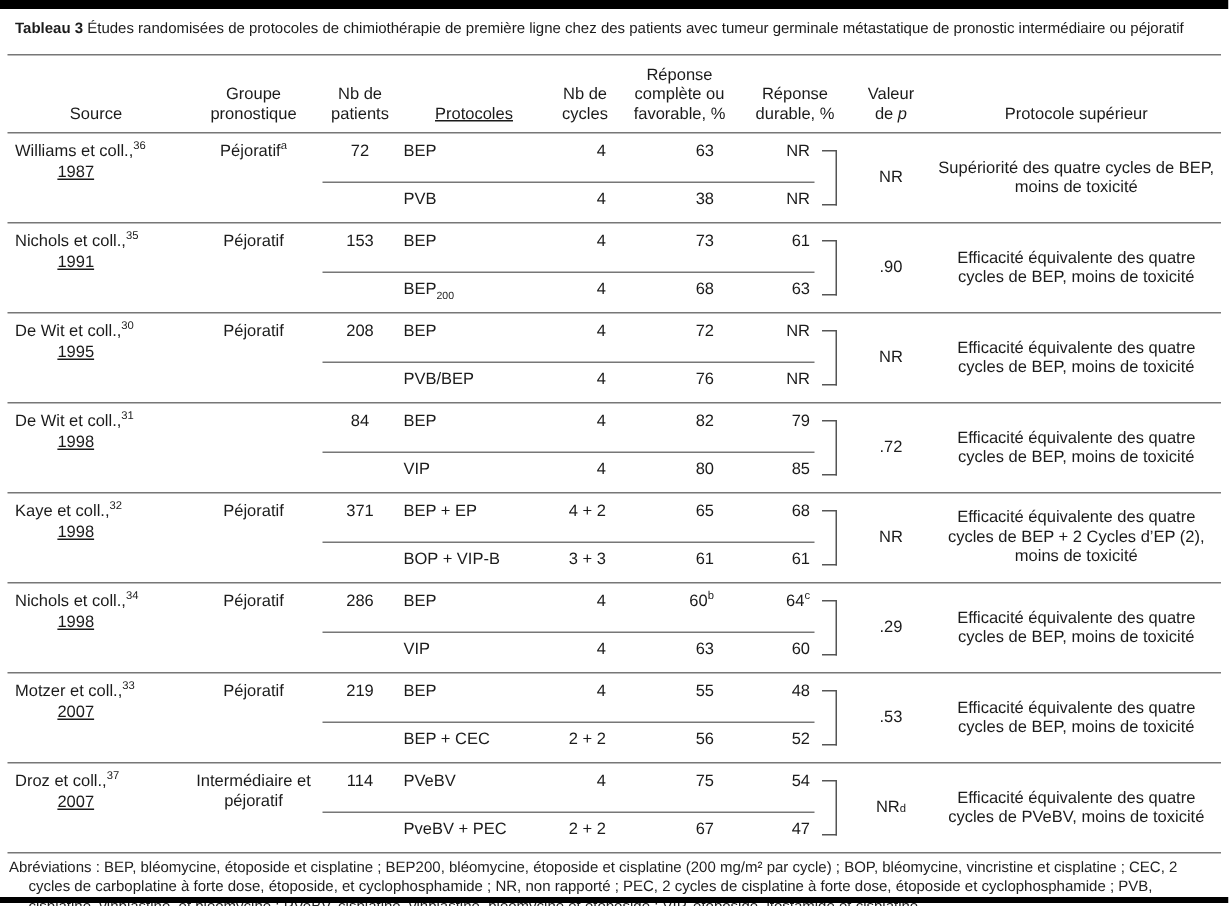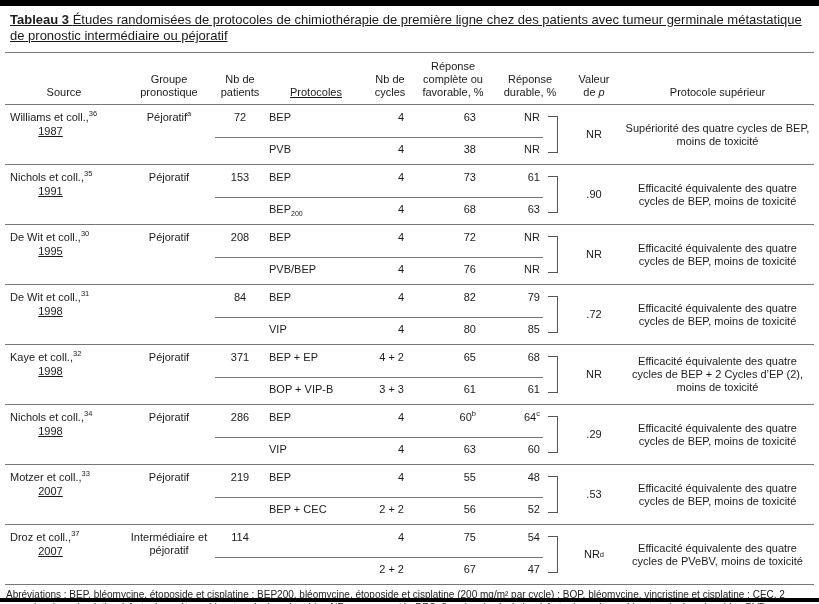--- a/index.html
+++ b/index.html
@@ -5,24 +5,23 @@
   * { margin:0; padding:0; box-sizing:border-box; }
   html,body { background:#ffffff; }
   body {
     width:819px; height:604px; overflow:hidden;
     font-family:"Liberation Sans", sans-serif;
     color:#1b1b1b; position:relative;
   }
   .topbar { height:6px; background:#000; width:100%; }
   .titleblock {
     padding:6px 8px 8px 5px;
-    font-size:13px; line-height:16px;
+    font-size:10px; line-height:16px;
     border-bottom:1px solid #777;
     margin:0 5px;
-    text-decoration:underline;
   }
   .titleblock b { font-weight:bold; }
 
   .tablewrap { margin:0 5px; }
 
   :root { --cols: 118px 92px 50px 102px 46px 80px 50px 24px 54px 1fr; }
 
   .header {
     display:grid; grid-template-columns:var(--cols);
     align-items:end;
@@ -328,26 +327,28 @@
   </div>
 
   <div class="study">
     <div class="cell src">
       <span><span>Droz et coll.,</span><sup>37</sup></span>
       <span class="year">2007</span>
     </div>
     <div class="cell grp"><span>Intermédiaire et péjoratif</span><sup></sup></div>
     <div class="cell pat">114</div>
 
+    <div class="cell prot r1"><span>PVeBV</span><sub></sub></div>
     <div class="cell cyc r1">4</div>
     <div class="cell cmp r1"><span>75</span><sup></sup></div>
     <div class="cell dur r1"><span>54</span><sup></sup></div>
 
     <div class="armline"></div>
 
+    <div class="cell prot r2"><span>PveBV + PEC</span><sub></sub></div>
     <div class="cell cyc r2">2 + 2</div>
     <div class="cell cmp r2"><span>67</span><sup></sup></div>
     <div class="cell dur r2"><span>47</span><sup></sup></div>
 
     <div class="bracket">
           <div></div>
         </div>
     <div class="cell pv">
           <span>NR</span>
           <sup>d</sup>

